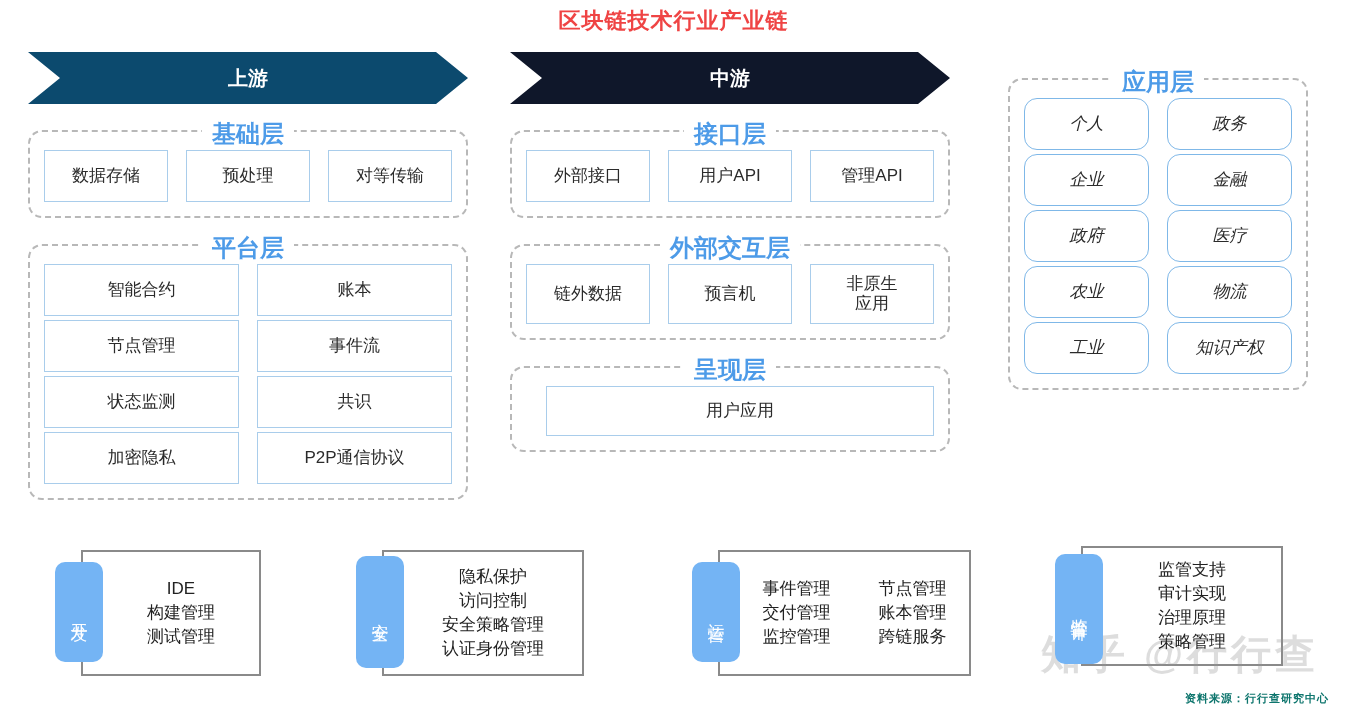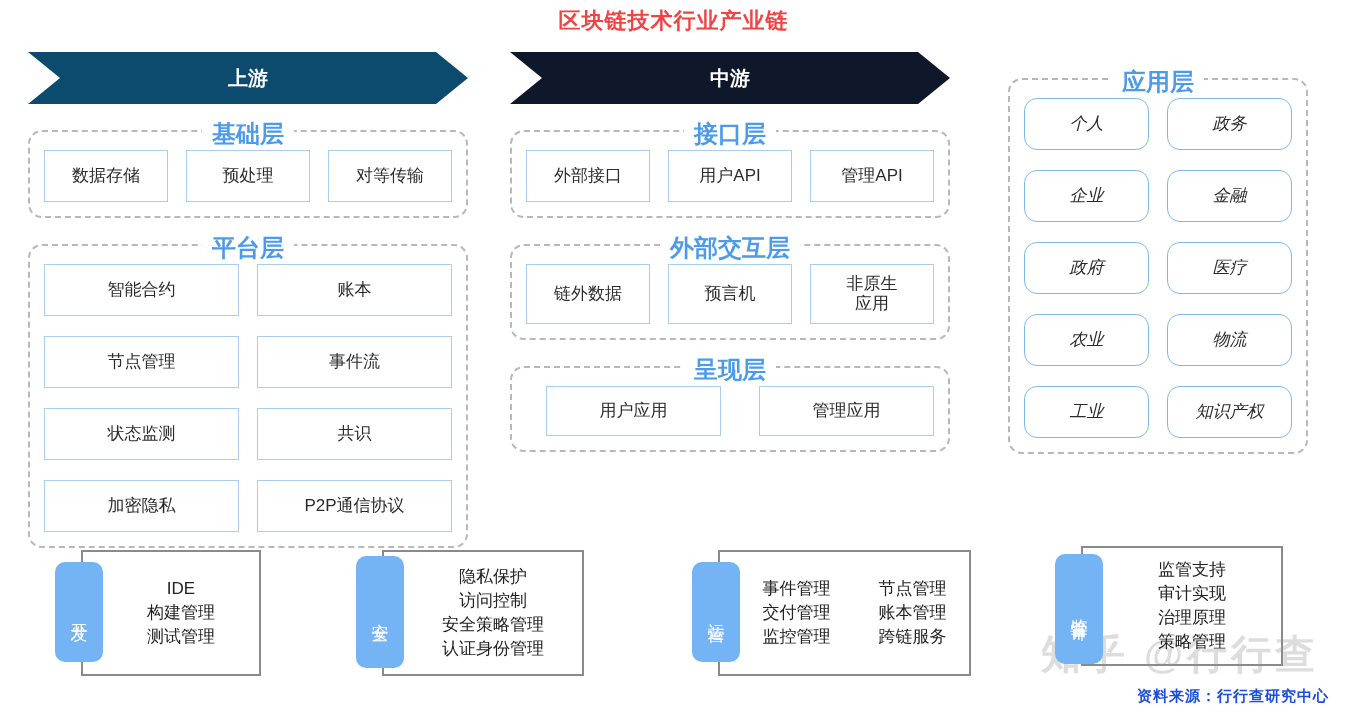--- a/index.html
+++ b/index.html
@@ -42,21 +42,21 @@
     margin-top:26px;
     padding:18px 14px 14px 14px;
   }
   .group-label{
     position:absolute;top:-14px;left:50%;transform:translateX(-50%);
     background:#ffffff;padding:0 10px;
     color:#4D9BE8;font-size:24px;font-weight:bold;white-space:nowrap;
   }
   
   .row{display:flex;gap:18px;}
-  .row + .row{margin-top:20px;justify-content:space-between;}
+  .row + .row{margin-top:4px;justify-content:space-between;}
   .cell{
     flex:1;
     border:1.5px solid #A9CDEB;
     background:#ffffff;
     color:#2b2b2b;
     font-size:17px;
     display:flex;align-items:center;justify-content:center;
     text-align:center;
     min-height:52px;
     padding:4px 2px;
@@ -103,21 +103,21 @@
     width:100%;
     box-sizing:border-box;
   }
   .bcontent .bline{white-space:pre;}
   .bcontent.two-col .bline{display:flex;justify-content:center;gap:32px;}
   .bcontent.two-col .bline span{min-width:84px;text-align:center;}
 
   
   .source{
     position:absolute;right:18px;bottom:8px;
-    color:#1d4ed8;font-size:15px;font-weight:bold;letter-spacing:1px;
+    color:#0f766e;font-size:11px;font-weight:bold;letter-spacing:1px;
   }
   .watermark{
     position:absolute;right:28px;bottom:32px;
     font-size:40px;font-weight:bold;color:rgba(150,150,150,.32);
     letter-spacing:4px;white-space:nowrap;pointer-events:none;
   }
 </style>
 </head>
 <body>
 
@@ -175,21 +175,20 @@
       <div class="cell tall">预言机</div>
       <div class="cell tall two-line">非原生
 应用</div>
     </div>
   </div>
 
   <div class="group">
     <div class="group-label">呈现层</div>
     <div class="row">
       <div class="cell pres">用户应用</div>
-      <div class="cell pres">管理应用</div>
     </div>
   </div>
 </div>
 
 <div class="col col-down">
 
   <div class="group">
     <div class="group-label">应用层</div>
     <div class="row">
       <div class="cell rounded">个人</div>

